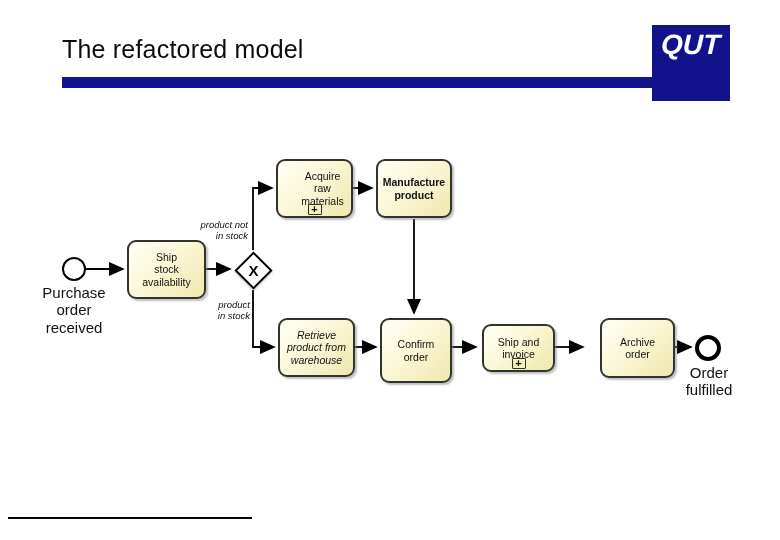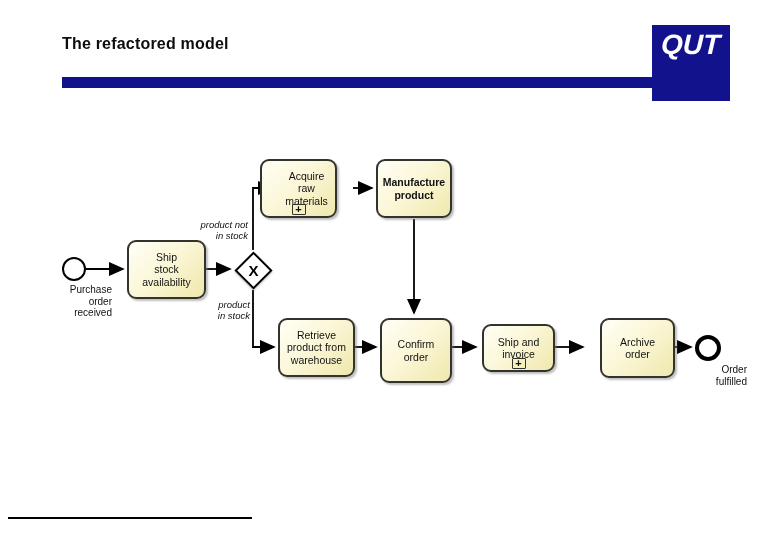--- a/index.html
+++ b/index.html
@@ -4,21 +4,21 @@
 <style>
   * { margin:0; padding:0; box-sizing:border-box; }
   html,body { background:#e8e8e8; }
   body { font-family:"Liberation Sans", sans-serif; }
   #slide {
     position:relative; width:780px; height:540px; background:#ffffff;
     overflow:hidden; margin:0 auto;
   }
   
   #page-title {
-    position:absolute; left:62px; top:35px; font-size:16px; font-weight:bold;
+    position:absolute; left:62px; top:35px; font-size:25px; font-weight:normal;
     color:#0d0d0d; letter-spacing:0.2px;
   }
   #title-bar {
     position:absolute; left:62px; top:77px; width:594px; height:11px;
   }
   #logo-square {
     position:absolute; left:652px; top:25px; width:78px; height:76px;
     display:flex; justify-content:center; align-items:flex-start;
   }
   #logo-text {
@@ -29,37 +29,37 @@
   #connectors { position:absolute; left:0; top:0; width:780px; height:540px; }
   .task {
     position:absolute; border:2px solid #33332e; border-radius:9px;
     background:linear-gradient(135deg,#fffff6 0%,#fbf7d8 45%,#efe8ad 100%);
     box-shadow:2px 2px 2px rgba(130,130,130,.5);
     display:flex; align-items:center; justify-content:center;
     text-align:center; font-size:10.5px; line-height:1.18; color:#111;
     white-space:pre-line;
   }
   #t-check       { left:127px; top:240px; width:79px; height:59px; }
-  #t-acquire     { left:260px; top:159px; width:77px; height:59px;padding-left:16px; }
+  #t-acquire     { left:276px; top:159px; width:77px; height:59px;padding-left:16px; }
   #t-manufacture { left:376px; top:159px; width:76px; height:59px;font-weight:bold; }
-  #t-retrieve    { left:278px; top:318px; width:77px; height:59px; }
+  #t-retrieve    { left:278px; top:318px; width:77px; height:59px;font-style:italic; }
   #t-confirm     { left:380px; top:318px; width:72px; height:65px; }
   #t-ship        { left:482px; top:324px; width:73px; height:48px; }
   #t-archive     { left:600px; top:318px; width:75px; height:60px; }
   .sub-marker {
     position:absolute; bottom:1px; left:50%; transform:translateX(-50%);
     width:14px; height:11px; border:1px solid #33332e; background:#f6f0bc;
     font-size:11px; line-height:9px; text-align:center; color:#111;
     font-weight:bold; border-radius:1px;
   }
   .event { position:absolute; border-radius:50%; background:#ffffff; }
   #start-event { left:62px;  top:257px; width:24px; height:24px; border:2px solid #000; }
   #end-event   { left:695px; top:335px; width:26px; height:26px; border:4px solid #000; }
   .event-label {
-    position:absolute; text-align:right; font-size:10px; line-height:1.15;
+    position:absolute; text-align:center; font-size:15px; line-height:1.15;
     color:#111; white-space:pre-line;
   }
   #start-label { left:36px;  top:284px; width:76px; }
   #end-label   { left:671px; top:364px; width:76px; }
   #gateway {
     position:absolute; left:240px; top:257px; width:27px; height:27px;
     background:#ffffff; border:2px solid #000; transform:rotate(45deg);
     box-shadow:1px 1px 2px rgba(130,130,130,.5);
   }
   #gateway-symbol {

